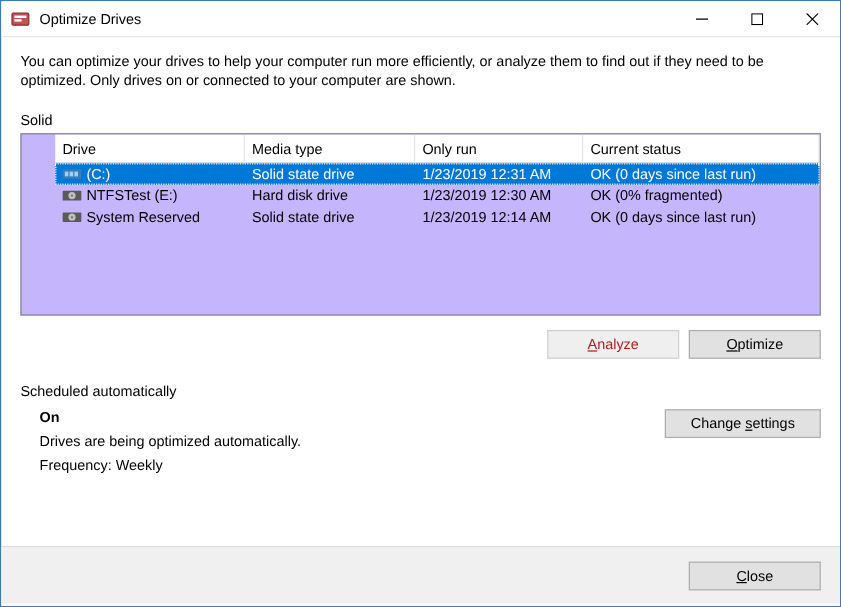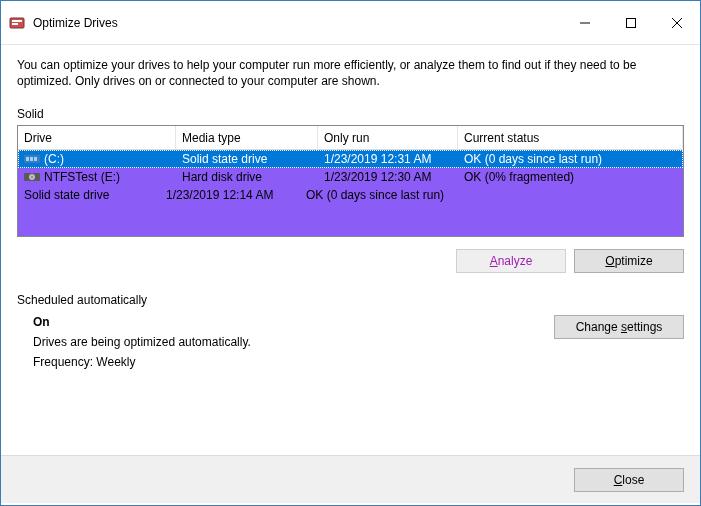--- a/index.html
+++ b/index.html
@@ -8,21 +8,21 @@
     font-family: "Segoe UI", Tahoma, sans-serif;
     font-size: 12px;
     background: #fff;
     color: #000;
     width: 701px;
     height: 506px;
     overflow: hidden;
     border: 1px solid #3a7bb8;
   }
   .titlebar {
-    height: 44px;
+    height: 30px;
     background: #fff;
     display: flex;
     align-items: center;
     border-bottom: 1px solid #e5e5e5;
   }
   .titlebar-icon {
     width: 16px; height: 16px;
     margin: 0 8px;
     display: inline-block;
   }
@@ -45,23 +45,24 @@
     font-size: 12px;
     line-height: 1.35;
     margin-bottom: 18px;
   }
   .section-label {
     font-size: 12px;
     margin-bottom: 4px;
   }
   .listbox {
     border: 1px solid #828790;
-    height: 112px;
-    background: #8b5cf6;
+    height: 152px;
+    background: #c4b5fd;
     overflow: hidden;
+    padding-left: 28px;
   }
   .list-header, .list-row {
     display: flex;
     align-items: center;
     height: 20px;
     font-size: 12px;
   }
   .list-header {
     height: 24px;
     background: #fff;
@@ -109,21 +110,21 @@
     border: 1px solid #adadad;
     background: #e1e1e1;
     font-size: 12px;
     font-family: inherit;
     padding: 0 12px;
     line-height: 22px;
     text-align: center;
     cursor: default;
   }
   .btn.disabled {
-    color: #a21caf;
+    color: #b91c1c;
     background: #efefef;
     border-color: #cfcfcf;
     text-align: center;
   }
   .schedule {
     margin-top: 20px;
   }
   .schedule-body {
     display: flex;
     margin-top: 8px;
@@ -215,20 +216,28 @@
                 <circle cx="8" cy="6" r="3" fill="#bfbfbf"></circle>
                 <circle cx="8" cy="6" r="0.8" fill="#5a5a5a"></circle>
               </svg></span>
             <span>NTFSTest (E:)</span>
           </div>
           <div class="col col-media">Hard disk drive</div>
           <div class="col col-last">1/23/2019 12:30 AM</div>
           <div class="col col-status">OK (0% fragmented)</div>
         </div>
         <div class="list-row">
+          <div class="col col-drive">
+            <span class="drive-icon"><svg viewBox="0 0 16 12">
+                <rect x="0" y="2" width="16" height="8" rx="1" fill="#5a5a5a"></rect>
+                <circle cx="8" cy="6" r="3" fill="#bfbfbf"></circle>
+                <circle cx="8" cy="6" r="0.8" fill="#5a5a5a"></circle>
+              </svg></span>
+            <span>System Reserved</span>
+          </div>
           <div class="col col-media">Solid state drive</div>
           <div class="col col-last">1/23/2019 12:14 AM</div>
           <div class="col col-status">OK (0 days since last run)</div>
         </div>
       </div>
   </div>
 
   <div class="btn-row">
     <button class="btn disabled"><span class="underline-char">A</span><span id="analyze-rest">nalyze</span></button>
     <button class="btn"><span class="underline-char">O</span><span id="optimize-rest">ptimize</span></button>

